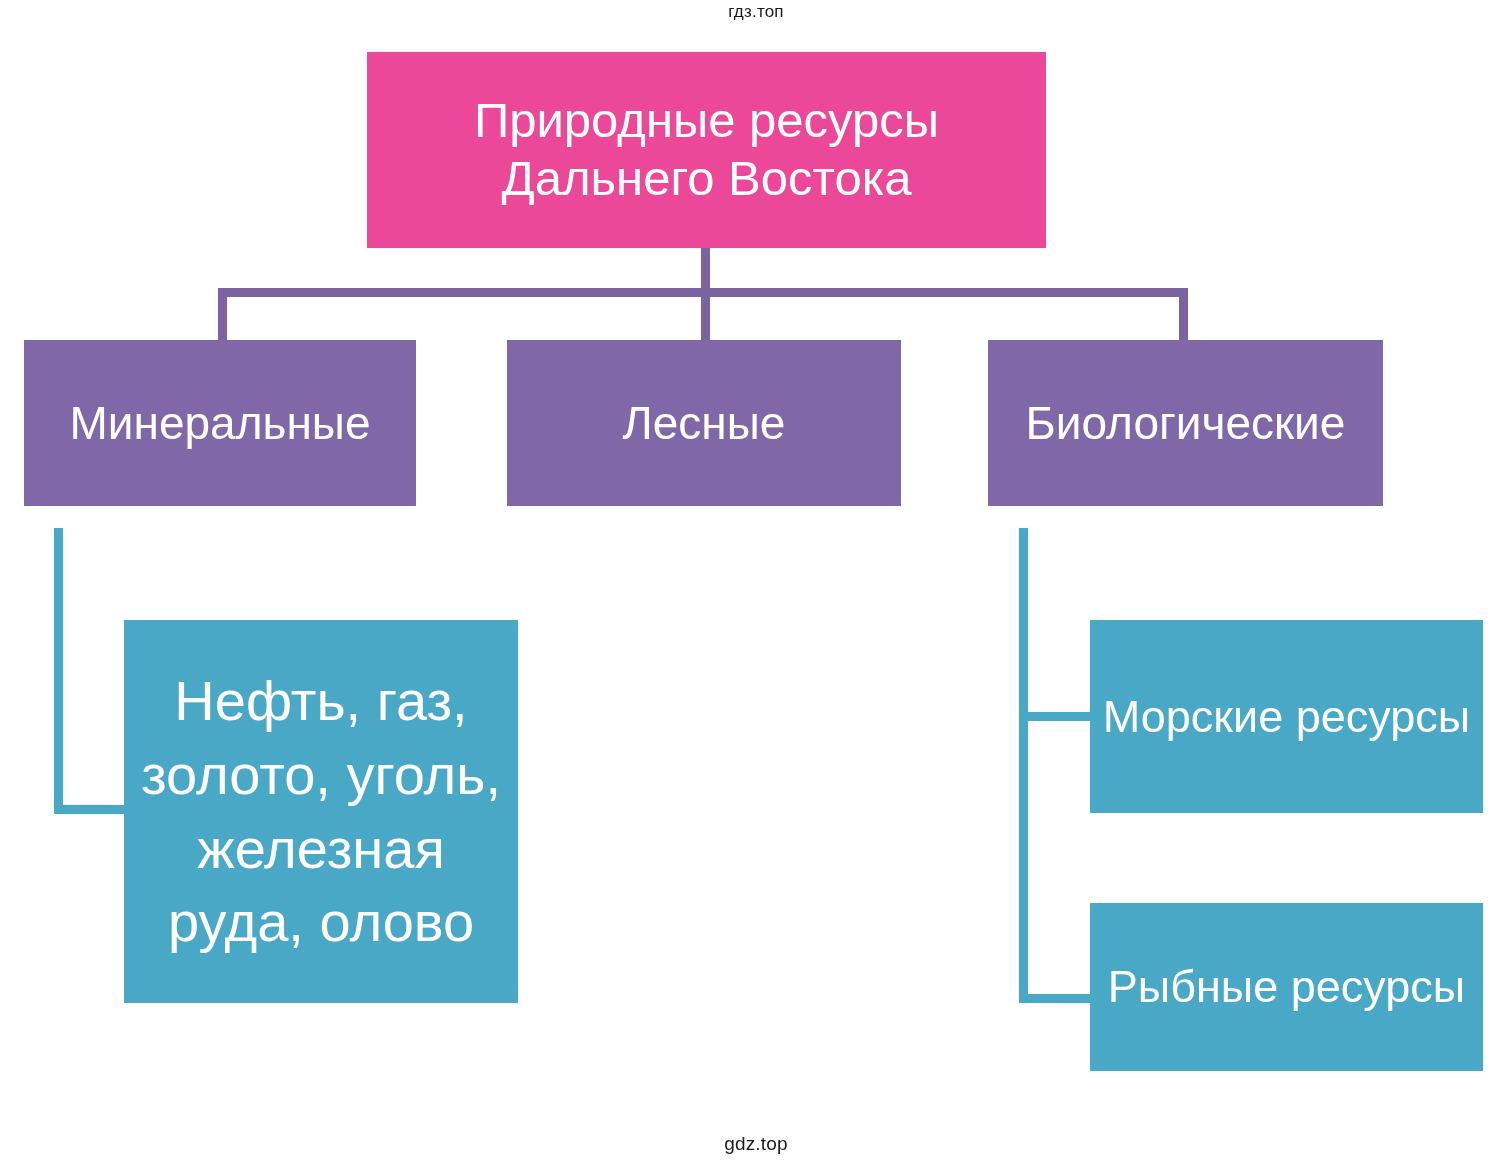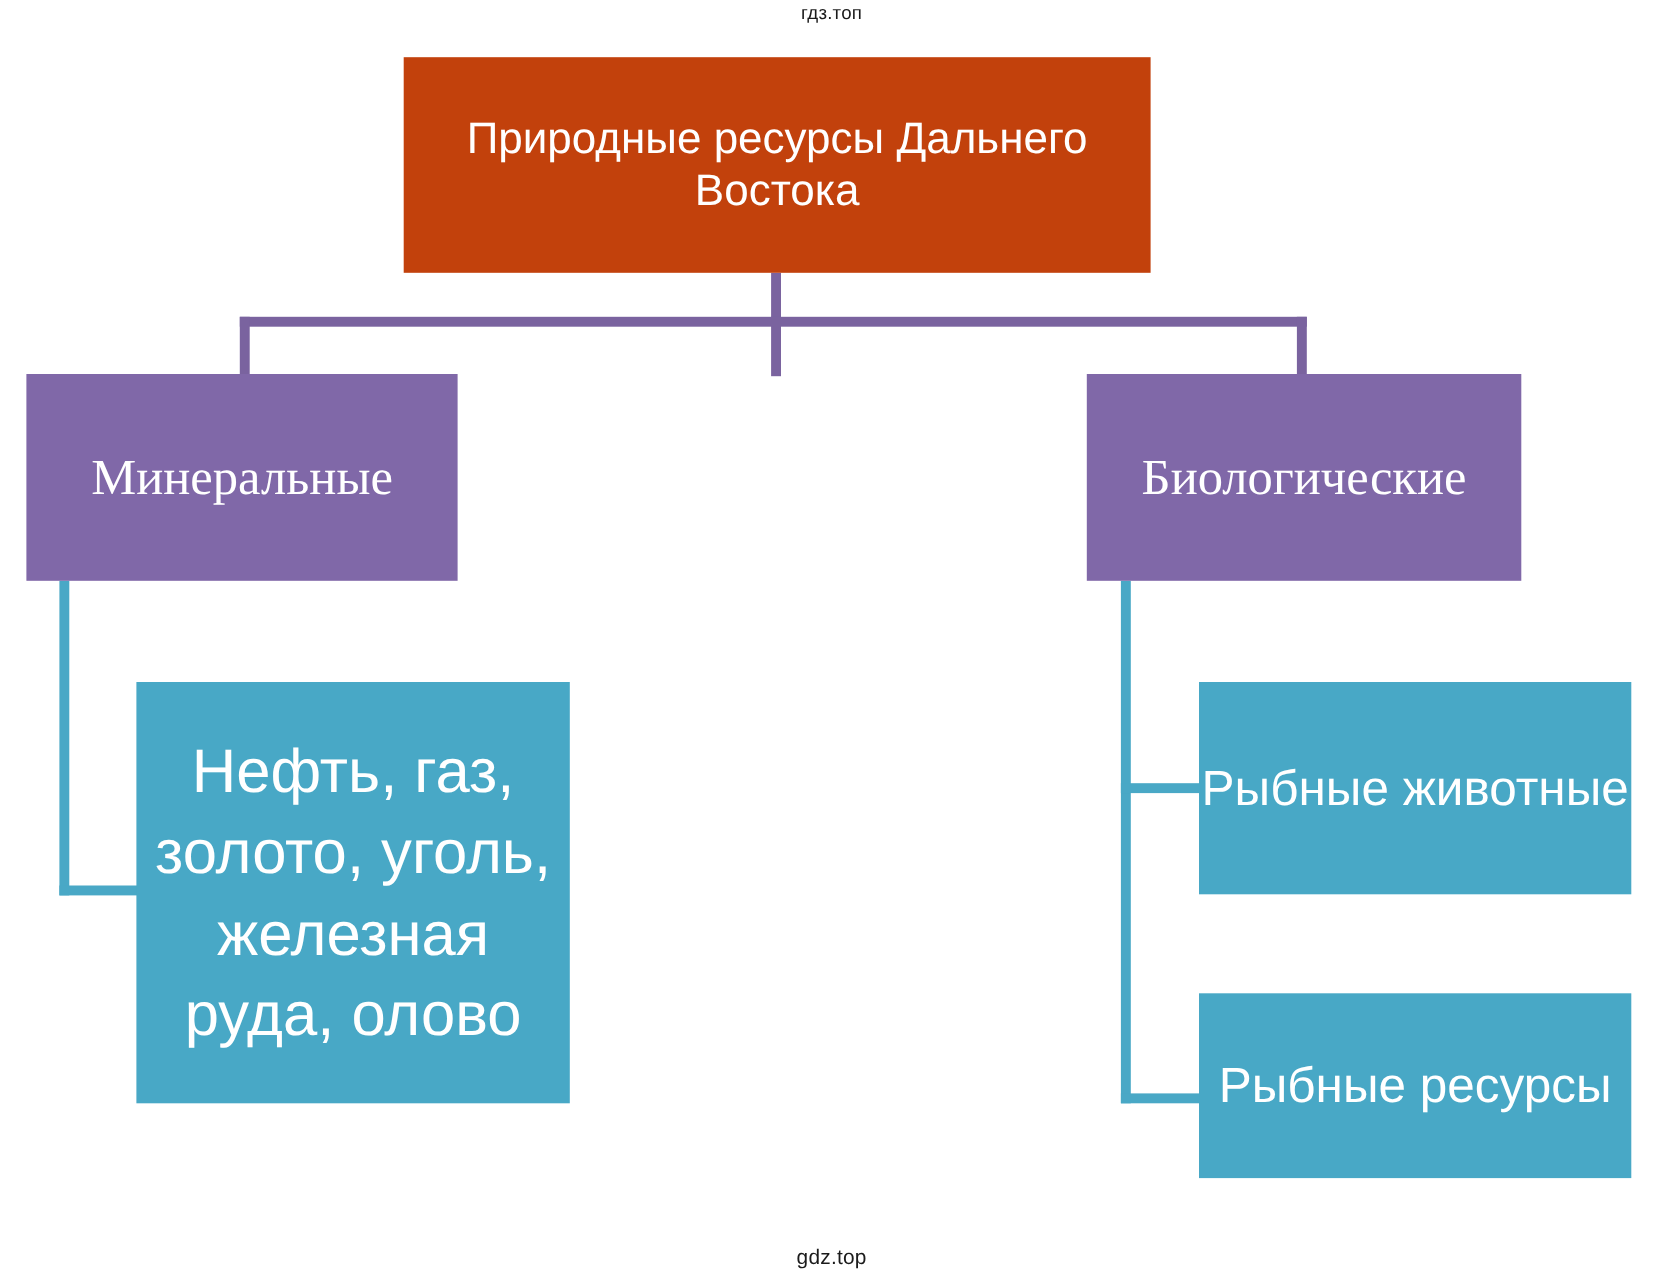--- a/index.html
+++ b/index.html
@@ -52,32 +52,31 @@
     box-sizing: border-box;
     line-height: 1.18;
   }
 
   
   #node-root {
     left: 367px;
     top: 52px;
     width: 679px;
     height: 196px;
-    background: #c2410c;
-    font-size: 40px;
+    background: #ec4899;
+    font-size: 49px;
     padding: 0 18px;
   }
 
   
   .node-purple {
     background: #8068a8;
     font-size: 46px;
-    height: 188px;
+    height: 166px;
     top: 340px;
-    font-family: Liberation Serif, serif;
   }
   #node-mineral   { left: 24px;  width: 392px; }
   #node-forest    { left: 507px; width: 394px; }
   #node-biologic  { left: 988px; width: 395px; }
 
   
   .node-teal {
     background: #48a8c6;
     font-size: 45px;
   }
@@ -198,20 +197,21 @@
   <div class="conn conn-teal" id="conn-mineral-vert"></div>
   <div class="conn conn-teal" id="conn-mineral-horz"></div>
 
   <div class="conn conn-teal" id="conn-bio-vert"></div>
   <div class="conn conn-teal" id="conn-bio-horz-1"></div>
   <div class="conn conn-teal" id="conn-bio-horz-2"></div>
 
   <div class="node" id="node-root">Природные ресурсы Дальнего Востока</div>
 
   <div class="node node-purple" id="node-mineral">Минеральные</div>
+  <div class="node node-purple" id="node-forest">Лесные</div>
   <div class="node node-purple" id="node-biologic">Биологические</div>
 
   <div class="node node-teal" id="node-minerals-list">Нефть, газ, золото, уголь, железная руда, олово</div>
-  <div class="node node-teal" id="node-sea-animals">Рыбные животные</div>
+  <div class="node node-teal" id="node-sea-animals">Морские ресурсы</div>
   <div class="node node-teal" id="node-fish-resources">Рыбные ресурсы</div>
 
   <div class="watermark" id="watermark-bottom">gdz.top</div>
 </div>
 
 </body></html>

